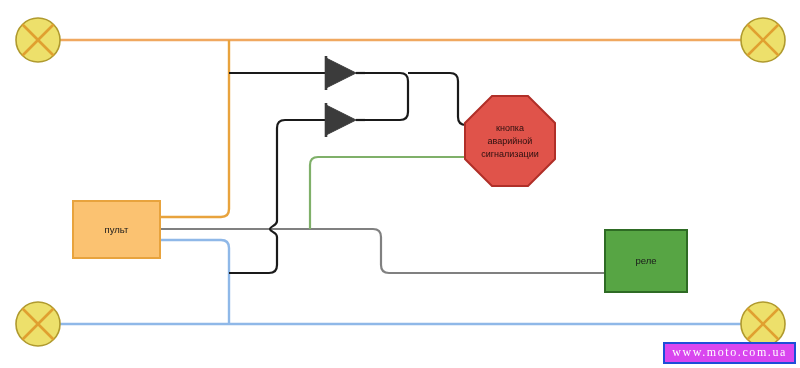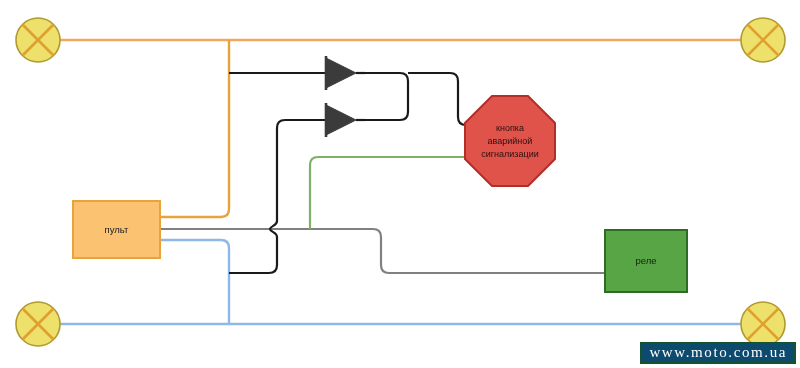--- a/index.html
+++ b/index.html
@@ -36,25 +36,25 @@
   }
   .node-label.octagon-label {
     fill: #2b1010;
     font-size: 9px;
   }
   #watermark {
     position: absolute;
     right: 4px;
     bottom: 4px;
     padding: 2px 7px 3px 7px;
-    background: #0c4a6e;
-    border: 2px solid #14532d;
+    background: #d946ef;
+    border: 2px solid #1d4ed8;
     color: #ffffff;
     font-family: "Liberation Serif", serif;
-    font-size: 15px;
+    font-size: 12px;
     letter-spacing: 1.6px;
     line-height: 13px;
     white-space: nowrap;
   }
 </style>
 </head>
 <body>
 
 <div id="diagram-root">
 

